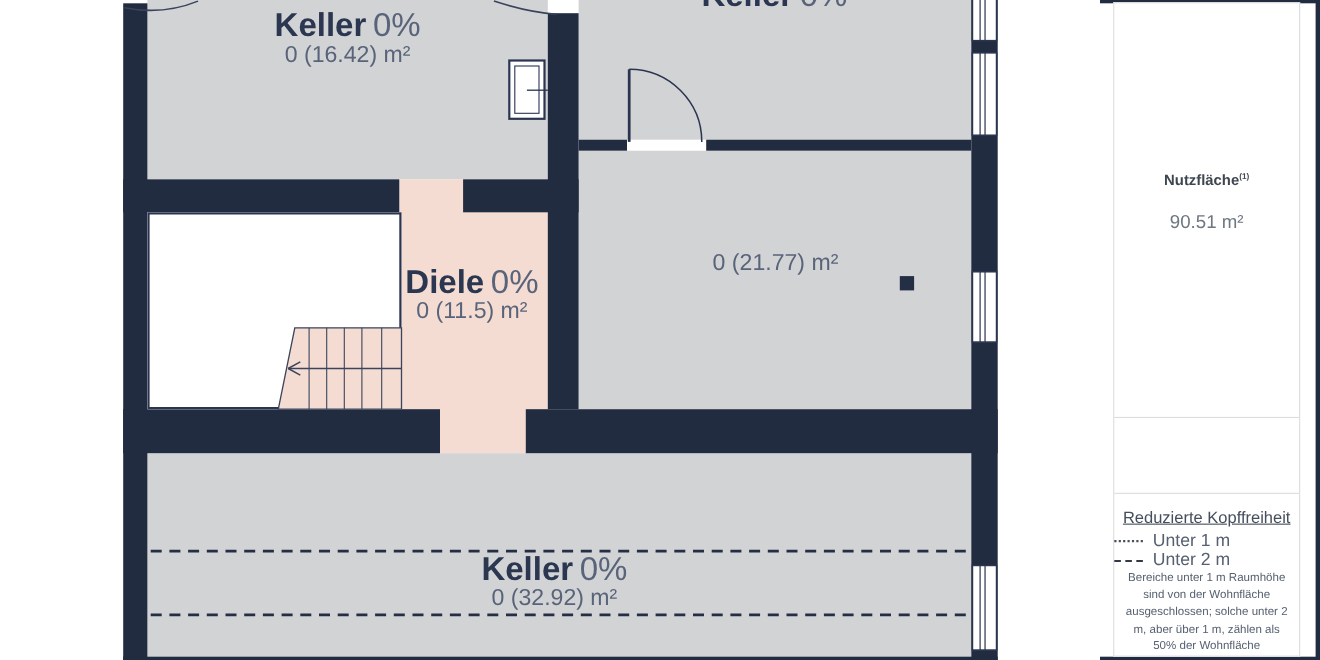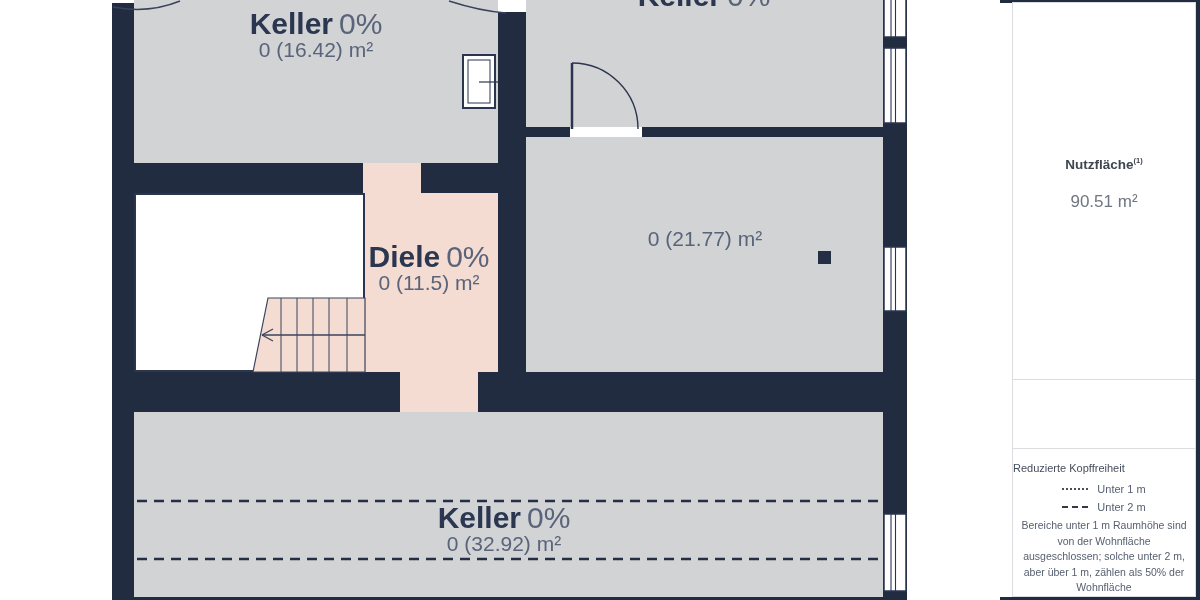--- a/index.html
+++ b/index.html
@@ -12,34 +12,34 @@
   .stairwell{position:absolute;background:#ffffff;border:2px solid #2b3550;box-sizing:border-box;}
   
   .room-label{position:absolute;transform:translateX(-50%);text-align:center;z-index:30;}
   .room-name-line{white-space:nowrap;font-size:30px;line-height:27px;}
   .room-name{font-weight:700;color:#2b3750;}
   .room-pct{font-weight:400;color:#59647a;margin-left:6px;}
   .room-area{white-space:nowrap;font-size:21px;line-height:26px;color:#59647a;}
   
   #overlay{position:absolute;left:0;top:0;z-index:20;pointer-events:none;}
   
-  .sidebar-card{position:absolute;left:1012px;top:2px;width:184px;height:595px;background:#ffffff;
+  .sidebar-card{position:absolute;left:1012px;top:2px;width:170px;height:595px;background:#ffffff;
                 border:1px solid #dcdce0;box-sizing:border-box;z-index:40;}
   .nutz-title{position:absolute;top:153px;left:0;right:0;text-align:center;
               font-size:13.5px;font-weight:700;color:#3f4650;}
   .nutz-title sup{font-size:7.5px;font-weight:700;}
   .nutz-value{position:absolute;top:189px;left:0;right:0;text-align:center;
               font-size:17px;color:#6e7680;}
   .divider{position:absolute;left:0;right:0;border-top:1px solid #dcdce0;}
   .note{position:absolute;top:384px;left:11px;right:11px;margin:0;text-align:center;
         font-size:10.5px;line-height:15px;color:#566070;}
-  .legend-title{position:absolute;top:459px;left:0;right:0;
-        font-size:11px;color:#454e5c;}
-  .legend-row{position:absolute;left:0;right:0;display:flex;justify-content:center;align-items:center;
-        font-size:11px;color:#566070;}
+  .legend-title{position:absolute;top:459px;left:0;right:0;text-align:center;
+        font-size:15px;color:#454e5c;text-decoration:underline;}
+  .legend-row{position:absolute;left:0;right:0;display:flex;justify-content:flex-start;align-items:center;
+        font-size:16px;color:#566070;}
   .legend-row .sample{display:inline-block;width:26px;height:0;margin-right:9px;}
   .sample.dotted{border-top:2px dotted #4a4f5a;}
   .sample.dashed{border-top:2px dashed #343944;}
   .legend-desc{position:absolute;top:515px;left:7px;right:7px;margin:0;text-align:center;
         font-size:10.5px;line-height:15.5px;color:#566070;}
 </style>
 </head>
 <body>
 
 <div id="app">

